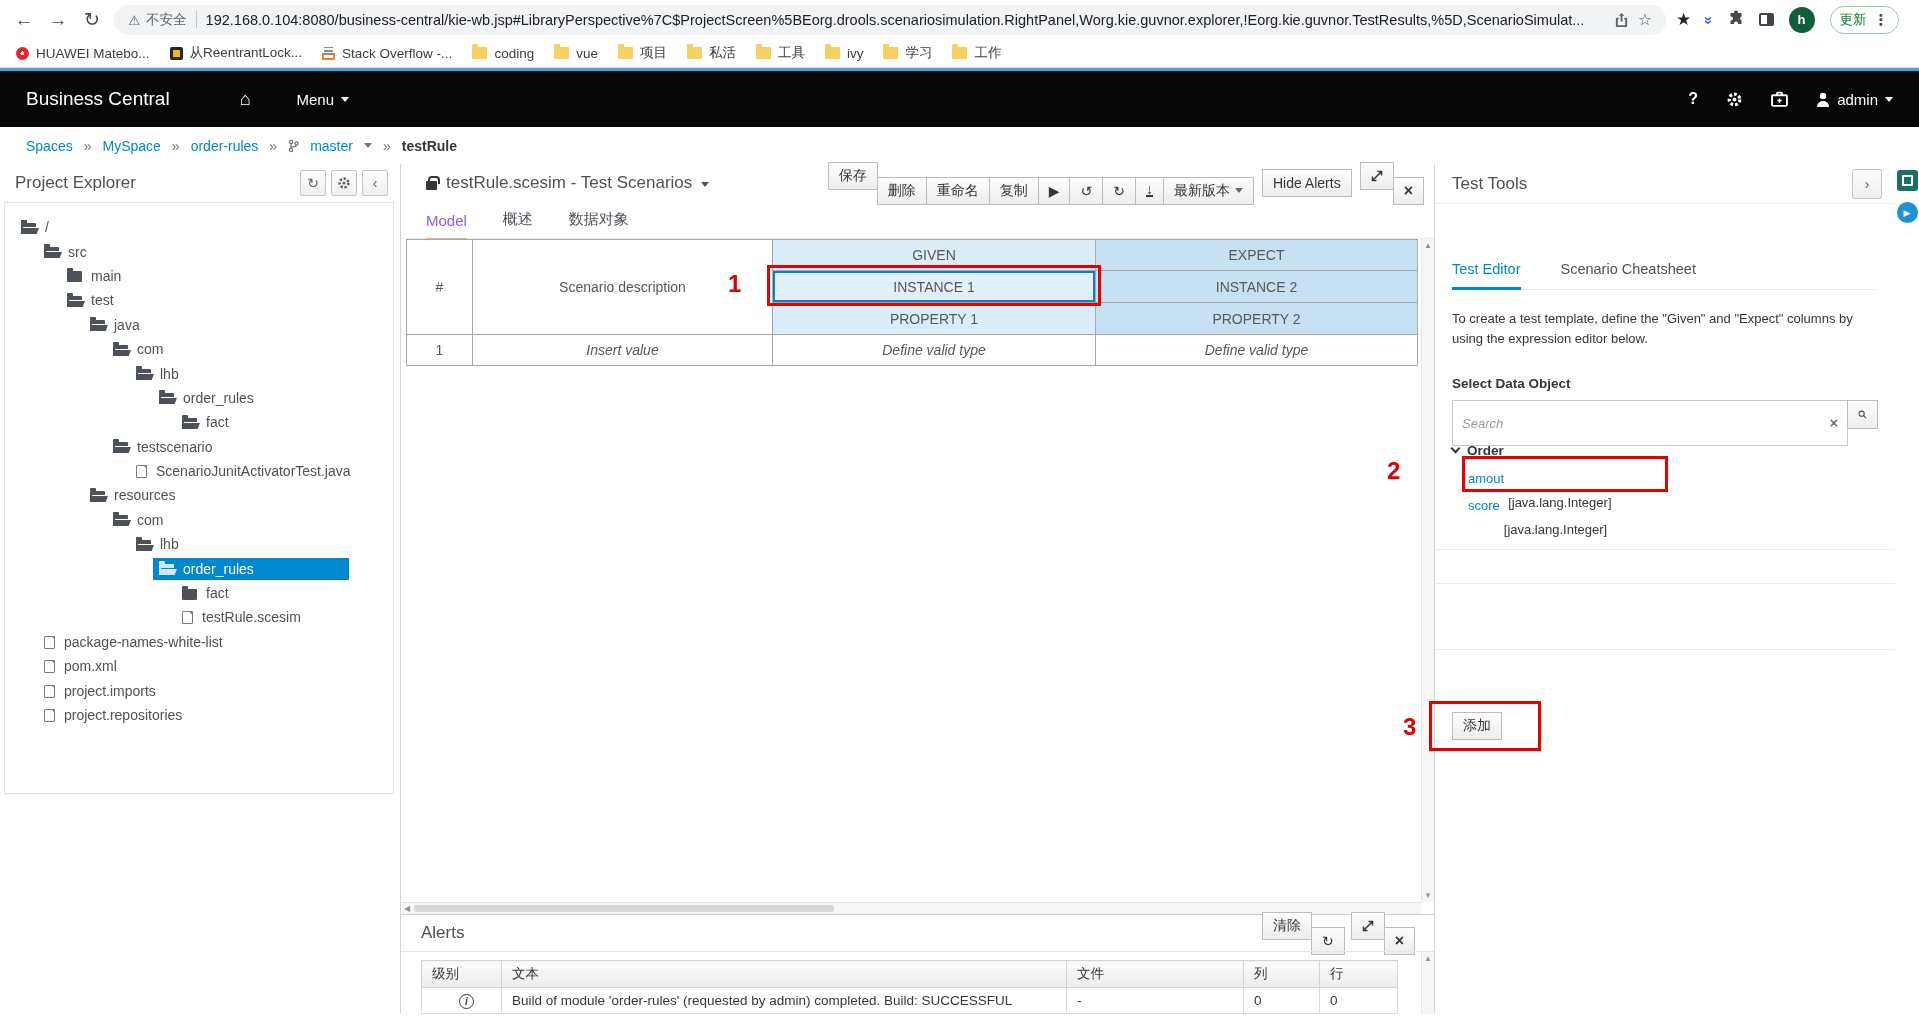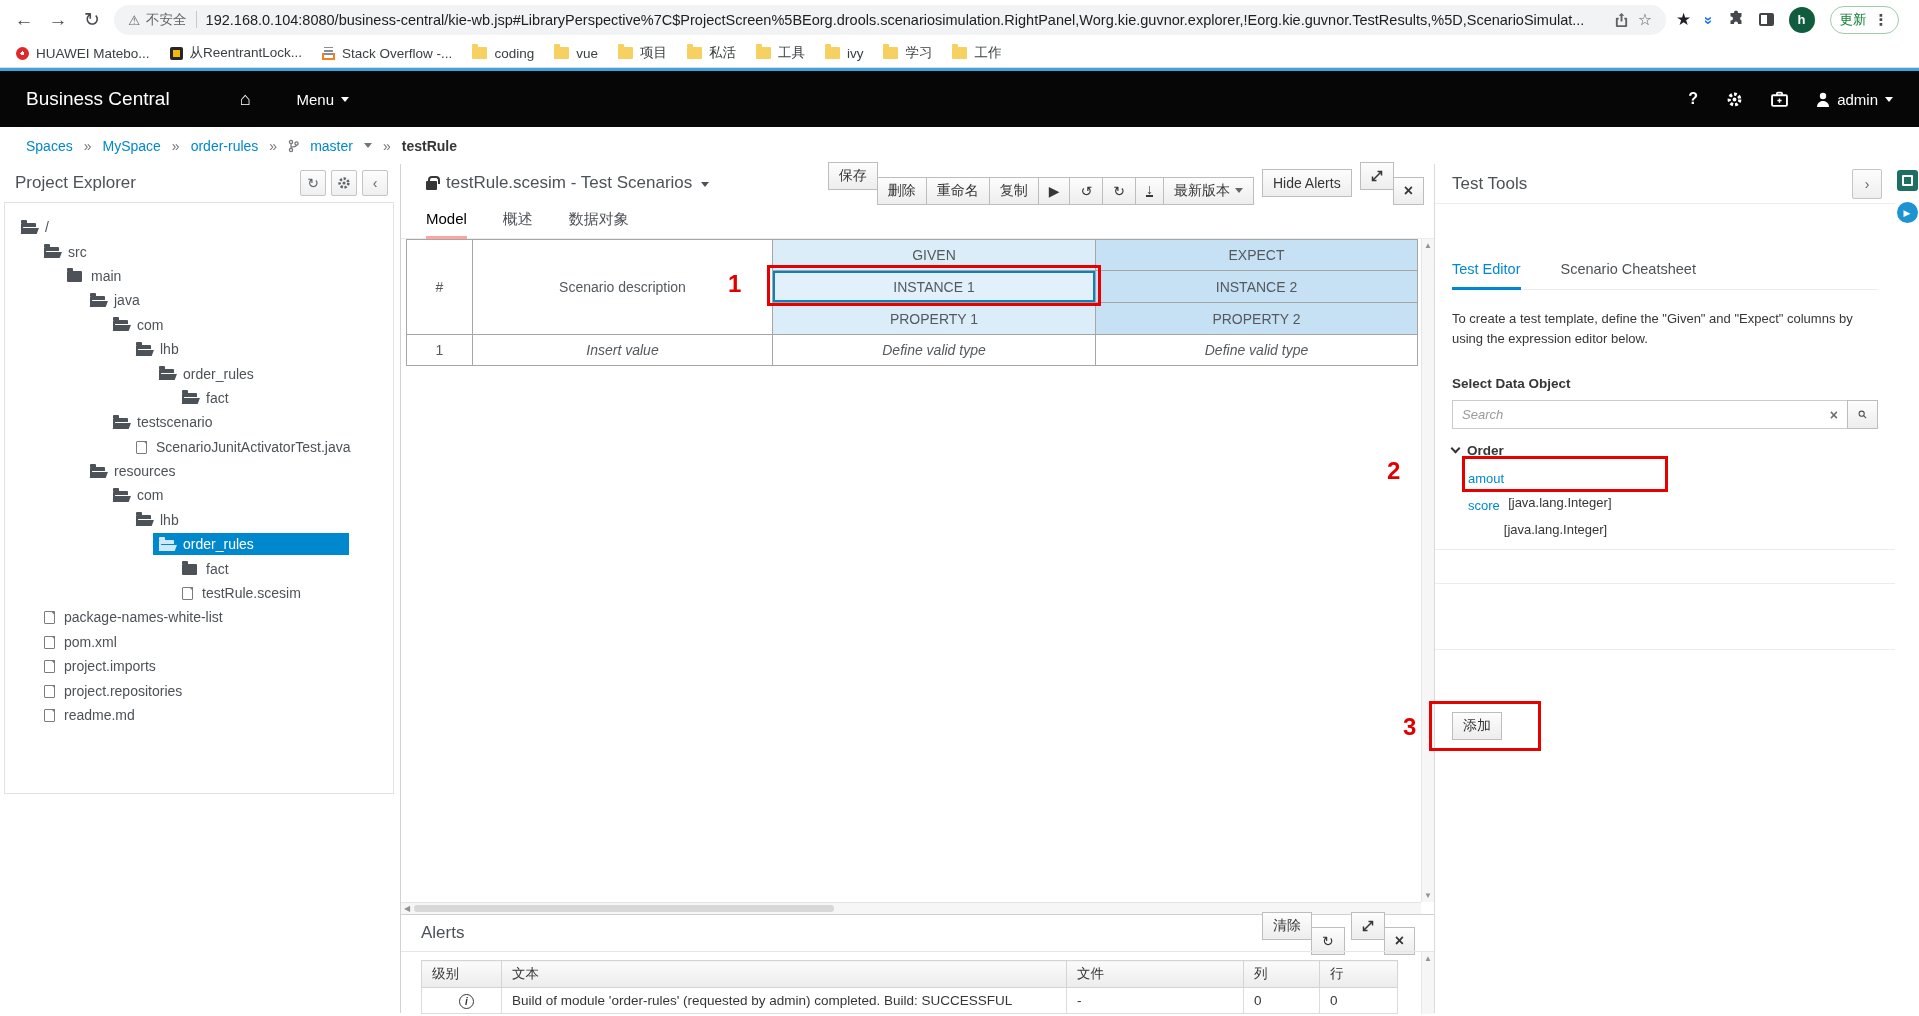--- a/index.html
+++ b/index.html
@@ -106,21 +106,21 @@
     border:1px solid #bdbdbd; font-size:14px; color:#363636; display:flex; align-items:center;
     gap:5px; cursor:pointer; font-family:inherit; white-space:nowrap; }
   .btn-group .btn + .btn { margin-left:-1px;margin-top:15px; }
   .btn .glyph { font-size:14px; }
   .dl-glyph { border-bottom:2px solid #363636; line-height:11px; font-size:13px; }
   .expand-ic svg, .search-ic svg { display:block; }
   .x-glyph { font-size:16px; font-weight:bold; line-height:1; }
 
   .tabs { height:37px; display:flex; align-items:flex-end; gap:36px; padding-left:25px; border-bottom:1px solid #ececec; }
   .tab { font-size:15px; color:#4d5258; padding-bottom:9px; cursor:pointer; }
-  .tab.active { color:#000000; border-bottom:3px solid #fca5a5; margin-bottom:-1px;text-align:right; }
+  .tab.active { color:#8b5cf6; border-bottom:1px solid #fca5a5; margin-bottom:-1px;text-align:right; }
 
   table.grid { position:absolute; left:5px; top:75px; border-collapse:collapse; table-layout:fixed; }
   table.grid td { border:1px solid #a6a6a6; text-align:center; font-size:14px; color:#54595e; overflow:hidden; }
   .given-bg { background:#dcedfa; }
   .expect-bg { background:#c6e0f4; }
   .sel-cell { box-shadow:inset 0 0 0 2px #0d80c4; background:#e2f0fb; }
   td.ph { font-style:italic; color:#72767b; }
 
   .anno-box { position:absolute; border:3px solid #e60000; pointer-events:none; }
   .anno-num { position:absolute; color:#e00000; font-size:24px; font-weight:bold; }
@@ -149,21 +149,21 @@
 
   
   .right-panel { width:460px; position:relative; background:#fff; font-size:13px; }
   .rp-head { height:40px; border-bottom:1px solid #ededed; display:flex; align-items:center; padding:0 17px; }
   .rp-collapse { position:absolute; right:13px; top:5px; width:30px; height:30px; }
   .rp-tabs { position:absolute; top:97px; left:17px; right:17px; display:flex; gap:40px; border-bottom:1px solid #ececec; }
   .rp-tab { font-size:14.5px; color:#4d5258; padding-bottom:10px; cursor:pointer; }
   .rp-tab.active { color:#0088ce; border-bottom:3px solid #0088ce; margin-bottom:-1px; }
   .rp-intro { position:absolute; top:145px; left:17px; right:22px; line-height:1.55; color:#363636; }
   .rp-select-label { position:absolute; top:212px; left:17px; font-weight:bold; font-size:13.5px; }
-  .rp-search { position:absolute; top:236px; left:17px; right:17px; height:29px; display:flex; }
+  .rp-search { position:absolute; top:236px; left:17px; right:17px; height:46px; display:flex; }
   .search-box { flex:1; border:1px solid #cbcbcb; display:flex; align-items:center; padding:0 9px; gap:6px; }
   .search-ph { flex:1; color:#999; font-style:italic; }
   .clear-x { color:#6a6e72; font-size:14px; font-weight:bold; cursor:pointer; }
   .search-btn { width:31px; margin-left:-1px; height:29px; }
   .rp-order { position:absolute; top:279px; left:17px; display:flex; align-items:center; gap:8px;
     font-weight:bold; font-size:13.5px; cursor:pointer; }
   .chev-down { width:7px; height:7px; border-left:2px solid #363636; border-bottom:2px solid #363636;
     transform:rotate(-45deg); margin-top:-4px; }
   .rp-fields { position:absolute; top:301px; left:17px; right:17px; list-style:none; }
   .rp-field { height:27px; display:flex; align-items:center; padding-left:16px; gap:4px; cursor:pointer; }
@@ -358,20 +358,26 @@
               <span class="ic folder-open"></span>
               <span>src</span>
             </span>
           </li>
           <li class="tree-item" style="padding-left: 62px;">
             <span class="hl">
               <span class="ic folder-closed"></span>
               <span>main</span>
             </span>
           </li>
+          <li class="tree-item" style="padding-left: 62px;">
+            <span class="hl">
+              <span class="ic folder-open"></span>
+              <span>test</span>
+            </span>
+          </li>
           <li class="tree-item" style="padding-left: 85px;">
             <span class="hl">
               <span class="ic folder-open"></span>
               <span>java</span>
             </span>
           </li>
           <li class="tree-item" style="padding-left: 108px;">
             <span class="hl">
               <span class="ic folder-open"></span>
               <span>com</span>
@@ -458,26 +464,20 @@
           <li class="tree-item" style="padding-left: 39px;">
             <span class="hl">
               <span class="ic file"></span>
               <span>project.imports</span>
             </span>
           </li>
           <li class="tree-item" style="padding-left: 39px;">
             <span class="hl">
               <span class="ic file"></span>
               <span>project.repositories</span>
-            </span>
-          </li>
-          <li class="tree-item" style="padding-left: 39px;">
-            <span class="hl">
-              <span class="ic file"></span>
-              <span>readme.md</span>
             </span>
           </li>
         </ul>
     </div>
   </div>
 
   <div class="editor">
     <div class="ed-head">
       <span class="lock"></span>
       <span class="ed-title">testRule.scesim - Test Scenarios</span>

